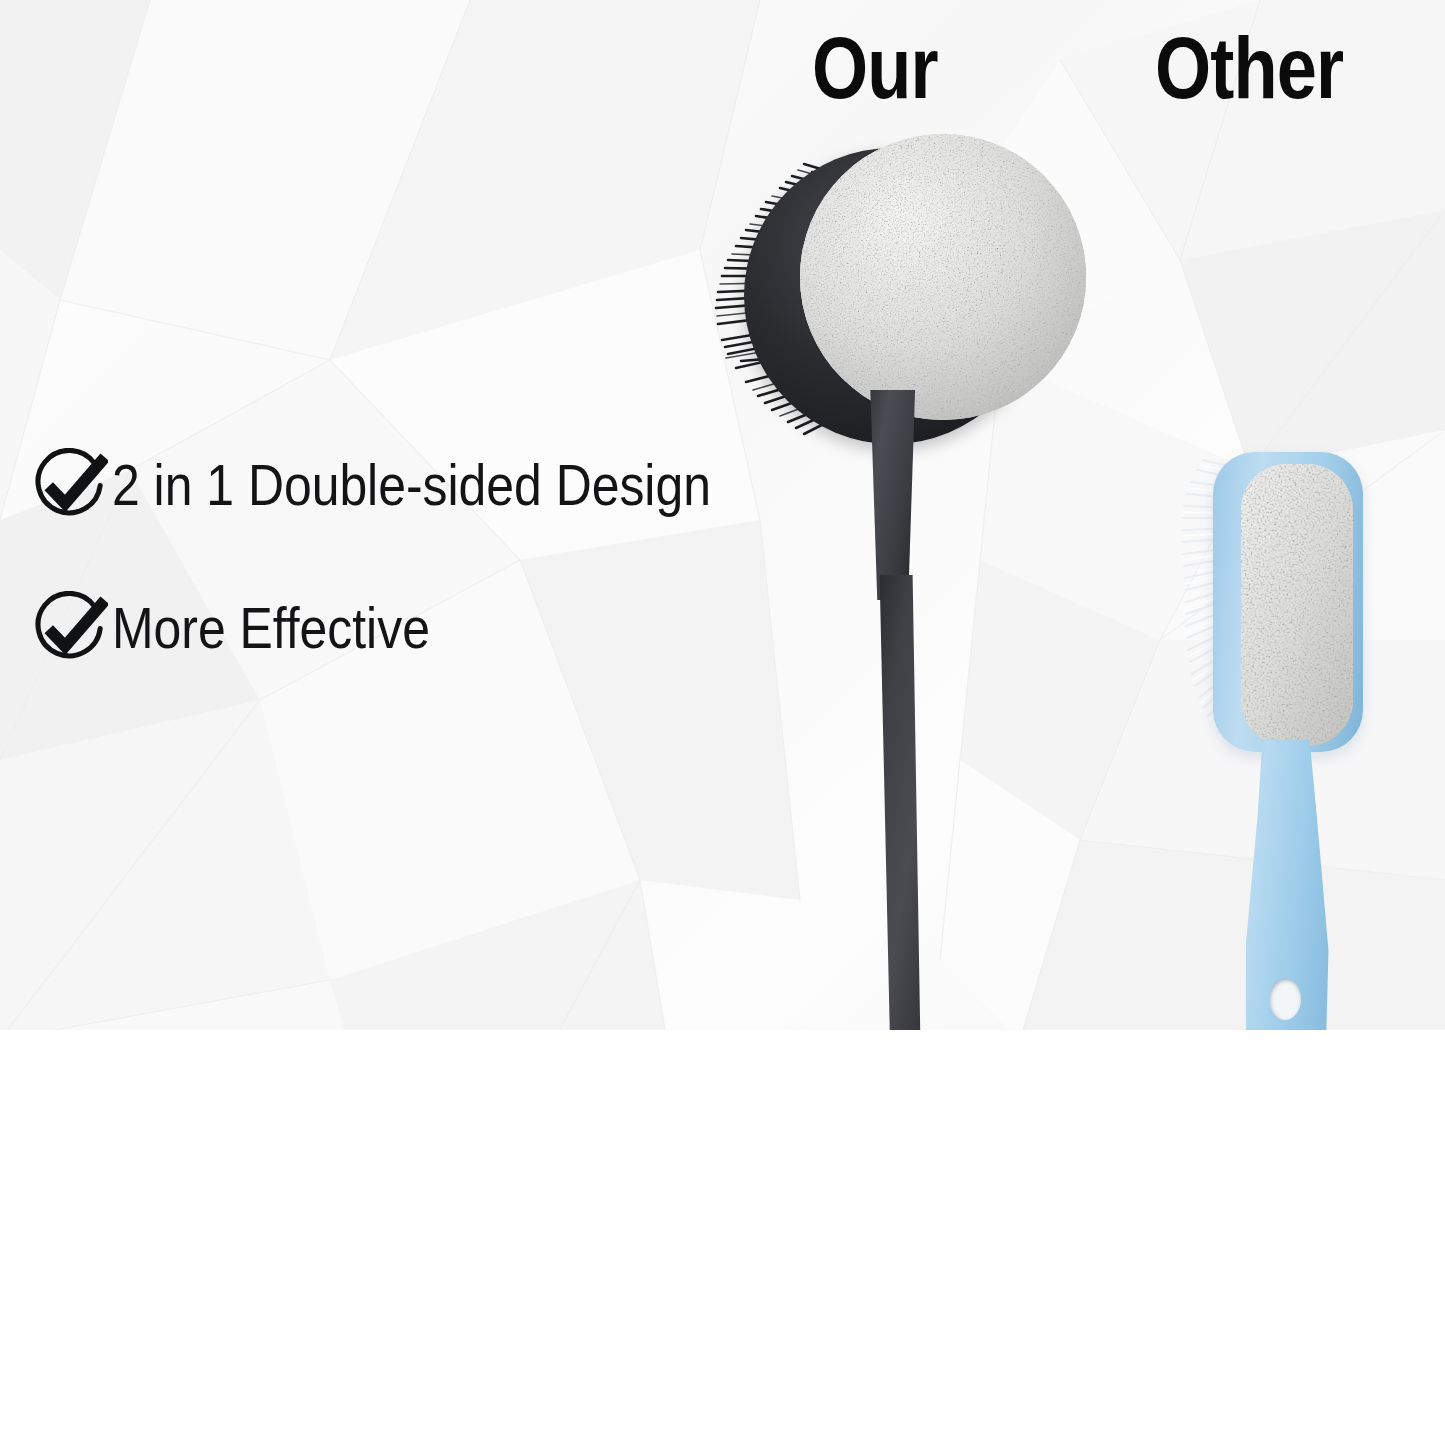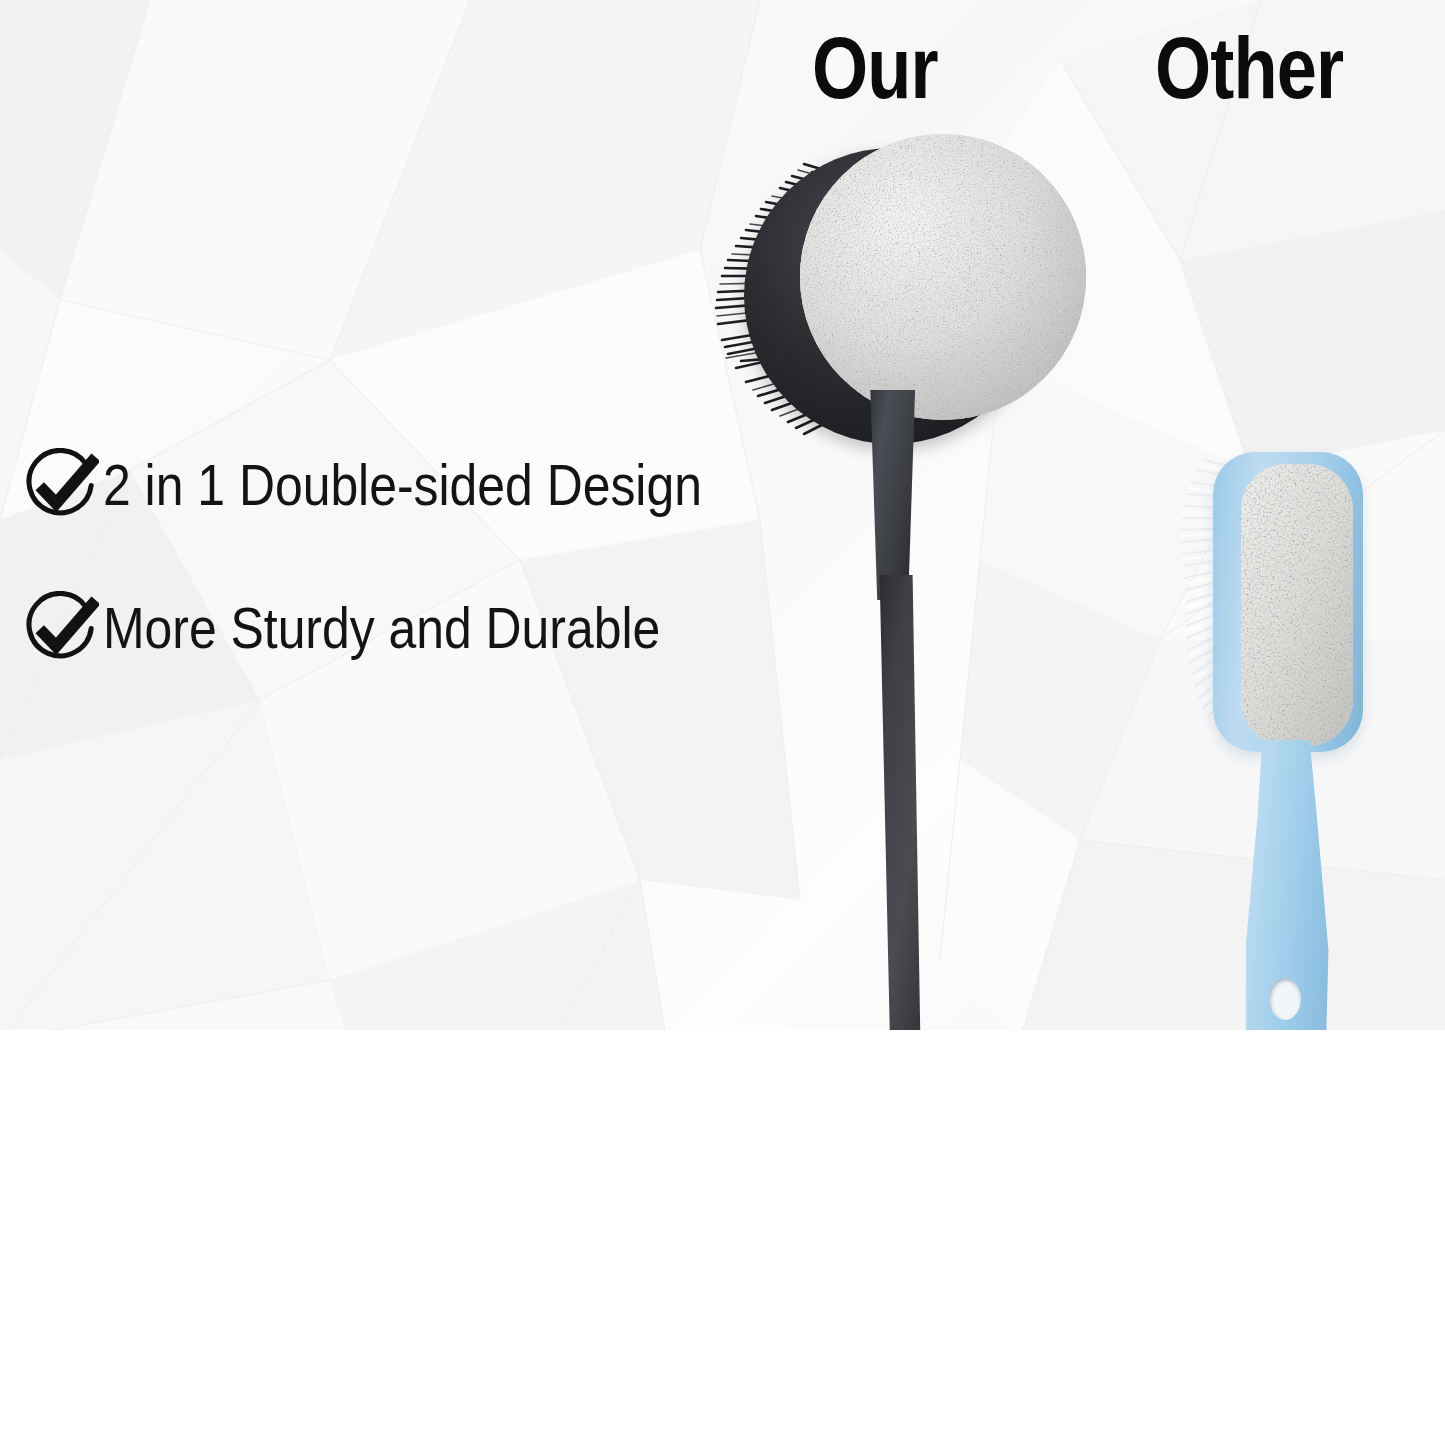--- a/index.html
+++ b/index.html
@@ -35,21 +35,21 @@
     transform: scaleX(0.82);
     transform-origin: left top;
     white-space: nowrap;
   }
   #heading-our   { left: 812px; top: 24px; }
   #heading-other { left: 1155px; top: 24px; }
 
   
   #feature-list {
     position: absolute;
-    left: 21px;
+    left: 30px;
     top: 446px;
     width: 800px;
   }
   .feature-row {
     position: relative;
     height: 143px;
     display: flex;
     align-items: flex-start;
   }
   .check-icon {
@@ -289,30 +289,30 @@
       <span class="check-icon">
         <svg viewBox="0 0 100 100">
           <path d="M83 20 A40 40 0 1 0 90 48" fill="none" stroke="#111214" stroke-width="6.5" stroke-linecap="round"></path>
           <path d="M24 49 L45 71 L96 12" fill="none" stroke="#111214" stroke-width="15" stroke-linecap="butt" stroke-linejoin="miter"></path>
         </svg>
       </span>
       <span class="feature-label">2 in 1 Double-sided Design</span>
     </div>
 
 
-
     <div class="feature-row">
       <span class="check-icon">
         <svg viewBox="0 0 100 100">
           <path d="M83 20 A40 40 0 1 0 90 48" fill="none" stroke="#111214" stroke-width="6.5" stroke-linecap="round"></path>
           <path d="M24 49 L45 71 L96 12" fill="none" stroke="#111214" stroke-width="15" stroke-linecap="butt" stroke-linejoin="miter"></path>
         </svg>
       </span>
-      <span class="feature-label">More Sturdy and Durable</span>
-    </div>
+      <span class="feature-label">More Effective</span>
+    </div>
+
 
 
   </div>
 
   <div id="our-brush">
 
     <svg id="our-bristles" viewBox="0 0 180 290">
       <g stroke="#121315" stroke-width="2.6" stroke-linecap="round" opacity="0.95">
         <path d="M150,22 L96,6"></path>
           <path d="M146,34 L84,18"></path>

